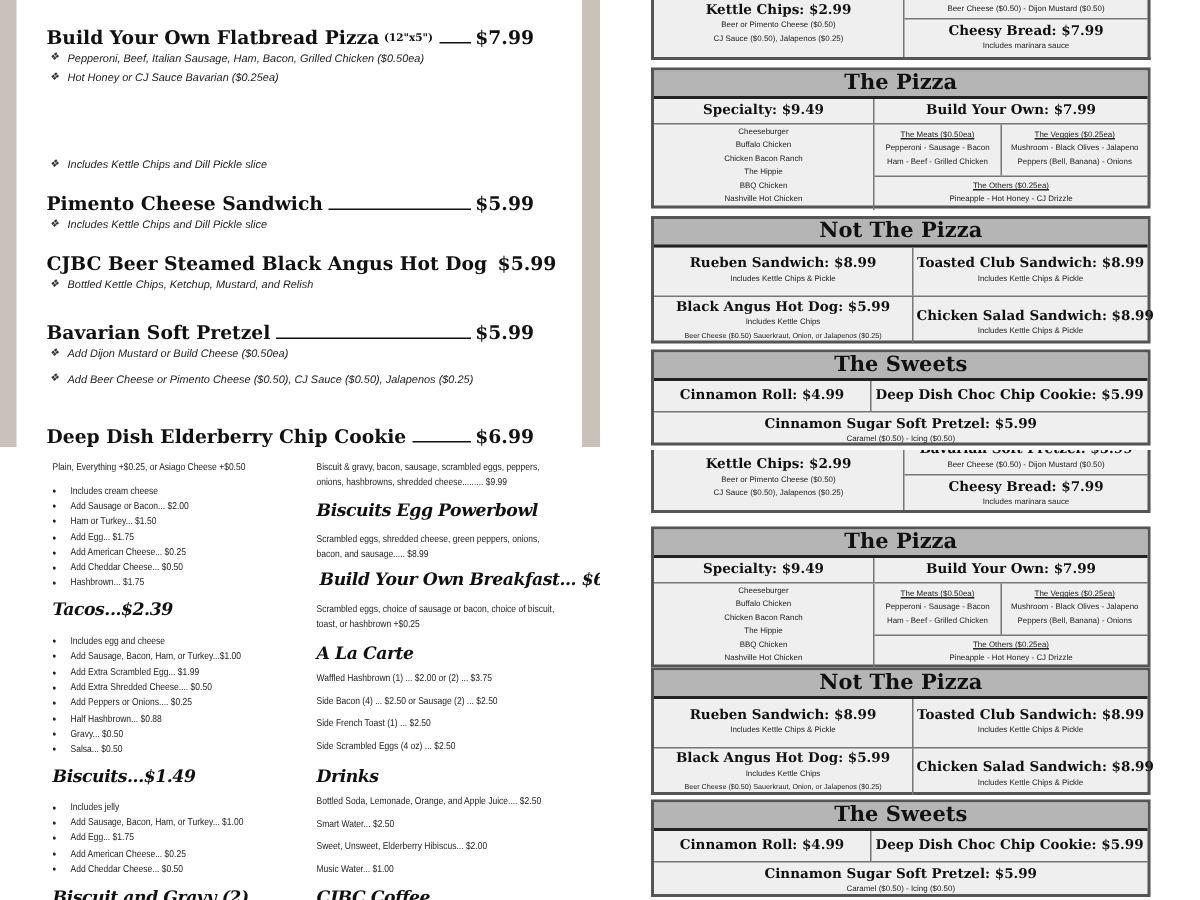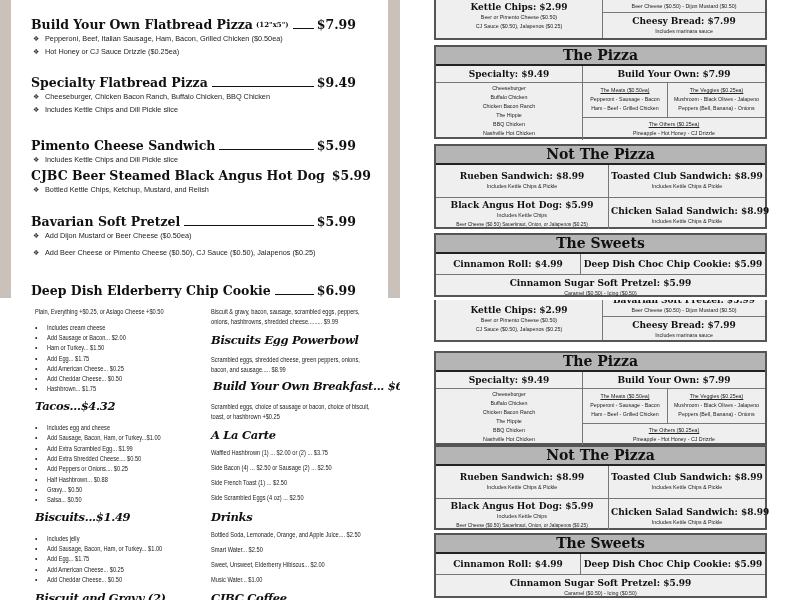--- a/index.html
+++ b/index.html
@@ -8,21 +8,21 @@
 
   
   #tile-a { position: absolute; left: 0; top: 0; width: 400px; height: 298px; background: #c9c1ba; }
   #tile-a .paper { position: absolute; left: 11px; top: 0; width: 377px; height: 298px; background: #fff; }
   .mi { position: absolute; left: 31px; width: 325px; }
   .mi-head { display: flex; align-items: flex-end; font-family: "DejaVu Serif", serif; font-weight: bold; font-size: 12.5px; line-height: 15px; color: #111; white-space: nowrap; }
   .mi-head .nm { flex: 0 0 auto; }
   .mi-head .sz { font-size: 7px; margin-left: 3px; }
   .mi-head .ln { flex: 1 1 auto; border-bottom: 1.4px solid #111; margin: 0 3px 3px 4px; }
   .mi-head .pr { flex: 0 0 auto; }
-  .mi-sub { font-size: 7.3px; line-height: 13px; padding-left: 14px; position: relative; color: #222; white-space: nowrap; }
+  .mi-sub { font-size: 7.3px; line-height: 13px; padding-left: 14px; position: relative; color: #222; white-space: nowrap; font-style: italic; }
   .mi-sub::before { content: "\2756"; position: absolute; left: 2px; top: 0; font-size: 7px; color: #333; }
 
   
   #tile-b { position: absolute; left: 0; top: 298px; width: 420px; height: 302px; background: #fff; overflow: hidden; }
   .bf-col { position: absolute; top: 0; font-family: "Liberation Sans Narrow", "Liberation Sans", sans-serif; font-size: 6.6px; color: #222; }
   .bf-col.left { left: 35px; width: 170px; }
   .bf-col.right { left: 211px; width: 185px; }
   .bf-p { position: absolute; white-space: nowrap; line-height: 10px; transform: scaleX(0.86); transform-origin: left; }
   .bf-li { position: absolute; left: 12px; white-space: nowrap; line-height: 10px; transform: scaleX(0.86); transform-origin: left; }
   .bf-li::before { content: "\2022"; position: absolute; left: -14px; font-size: 8px; }
@@ -49,37 +49,29 @@
   <div class="paper"></div>
 
   <div class="mi" style="top:17px">
     <div class="mi-head">
         <span class="nm">Build Your Own Flatbread Pizza</span>
         <span class="sz">(12"x5")</span>
         <span class="ln"></span>
         <span class="pr">$7.99</span>
       </div>
     <div class="mi-sub">Pepperoni, Beef, Italian Sausage, Ham, Bacon, Grilled Chicken ($0.50ea)</div>
-    <div class="mi-sub">Hot Honey or CJ Sauce Drizzle ($0.25ea)</div>
-  </div>
-
-  <div class="mi" style="top:75px">
-    <div class="mi-head">
-        <span class="nm">Specialty Flatbread Pizza</span>
-        <span class="ln"></span>
-        <span class="pr">$9.49</span>
-      </div>
-    <div class="mi-sub">Cheeseburger, Chicken Bacon Ranch, Buffalo Chicken, BBQ Chicken</div>
-  </div>
+    <div class="mi-sub">Hot Honey or CJ Sauce Bavarian ($0.25ea)</div>
+  </div>
+
 
   <div class="mi" style="top:103px">
     <div class="mi-sub">Includes Kettle Chips and Dill Pickle slice</div>
   </div>
 
-  <div class="mi" style="top:138px">
+  <div class="mi" style="top:128px">
     <div class="mi-head">
         <span class="nm">Pimento Cheese Sandwich</span>
         <span class="ln"></span>
         <span class="pr">$5.99</span>
       </div>
     <div class="mi-sub">Includes Kettle Chips and Dill Pickle slice</div>
   </div>
 
   <div class="mi" style="top:168px">
     <div class="mi-head">
@@ -89,21 +81,21 @@
       </div>
     <div class="mi-sub">Bottled Kettle Chips, Ketchup, Mustard, and Relish</div>
   </div>
 
   <div class="mi" style="top:214px">
     <div class="mi-head">
         <span class="nm">Bavarian Soft Pretzel</span>
         <span class="ln"></span>
         <span class="pr">$5.99</span>
       </div>
-    <div class="mi-sub">Add Dijon Mustard or Beer Cheese ($0.50ea)</div>
+    <div class="mi-sub">Add Dijon Mustard or Build Cheese ($0.50ea)</div>
   </div>
 
   <div class="mi" style="top:246px">
     <div class="mi-sub">Add Beer Cheese or Pimento Cheese ($0.50), CJ Sauce ($0.50), Jalapenos ($0.25)</div>
   </div>
 
   <div class="mi" style="top:283px">
     <div class="mi-head">
         <span class="nm">Deep Dish Elderberry Chip Cookie</span>
         <span class="ln"></span>
@@ -116,21 +108,21 @@
   <div class="bf-col left">
     <div class="bf-p" style="top:9px">Plain, Everything +$0.25, or Asiago Cheese +$0.50</div>
     <div class="bf-li" style="top:25px">Includes cream cheese</div>
     <div class="bf-li" style="top:35px">Add Sausage or Bacon... $2.00</div>
     <div class="bf-li" style="top:45px">Ham or Turkey... $1.50</div>
     <div class="bf-li" style="top:56px">Add Egg... $1.75</div>
     <div class="bf-li" style="top:66px">Add American Cheese... $0.25</div>
     <div class="bf-li" style="top:76px">Add Cheddar Cheese... $0.50</div>
     <div class="bf-li" style="top:86px">Hashbrown... $1.75</div>
 
-    <div class="bf-h" style="top:101px">Tacos...$4.32</div>
+    <div class="bf-h" style="top:101px">Tacos...$2.39</div>
     <div class="bf-li" style="top:125px">Includes egg and cheese</div>
     <div class="bf-li" style="top:135px">Add Sausage, Bacon, Ham, or Turkey...$1.00</div>
     <div class="bf-li" style="top:146px">Add Extra Scrambled Egg... $1.99</div>
     <div class="bf-li" style="top:156px">Add Extra Shredded Cheese.... $0.50</div>
     <div class="bf-li" style="top:166px">Add Peppers or Onions.... $0.25</div>
     <div class="bf-li" style="top:177px">Half Hashbrown... $0.88</div>
     <div class="bf-li" style="top:187px">Gravy... $0.50</div>
     <div class="bf-li" style="top:197px">Salsa... $0.50</div>
 
     <div class="bf-h" style="top:212px">Biscuits...$1.49</div>

